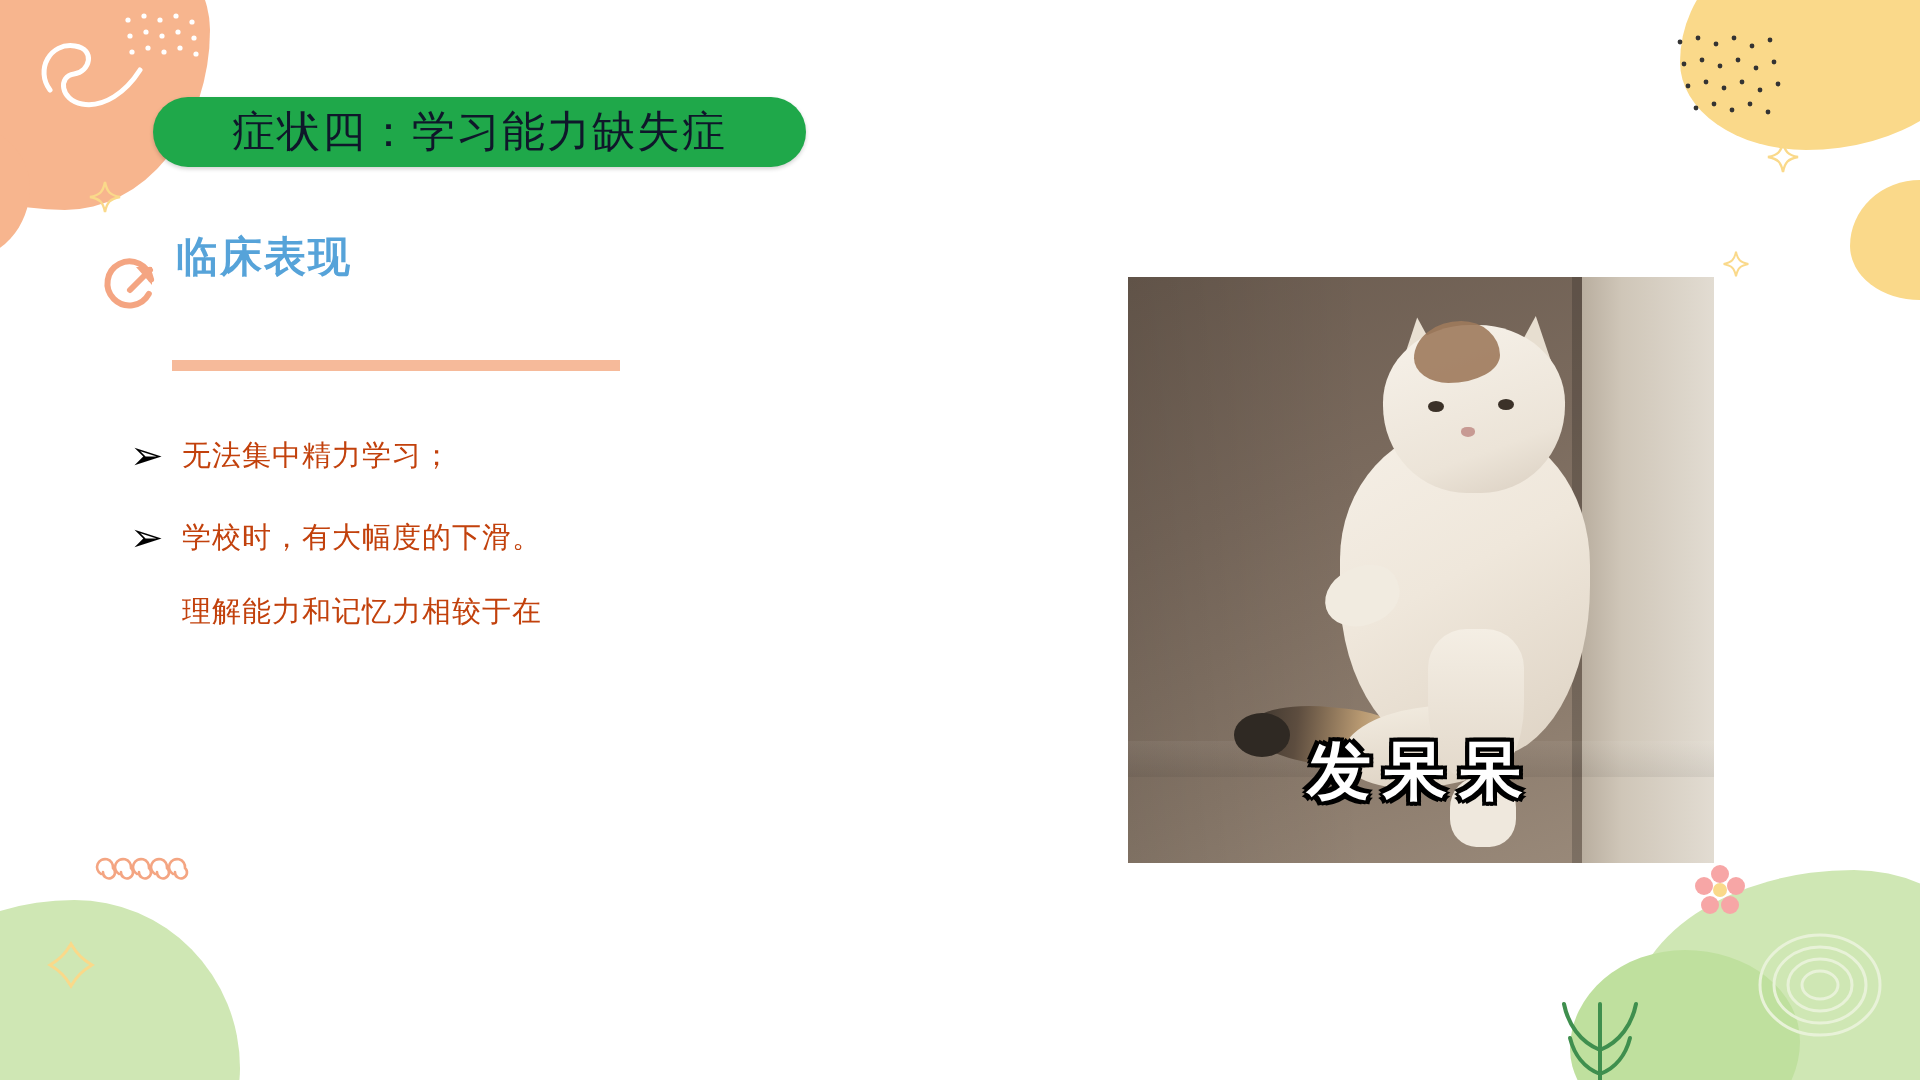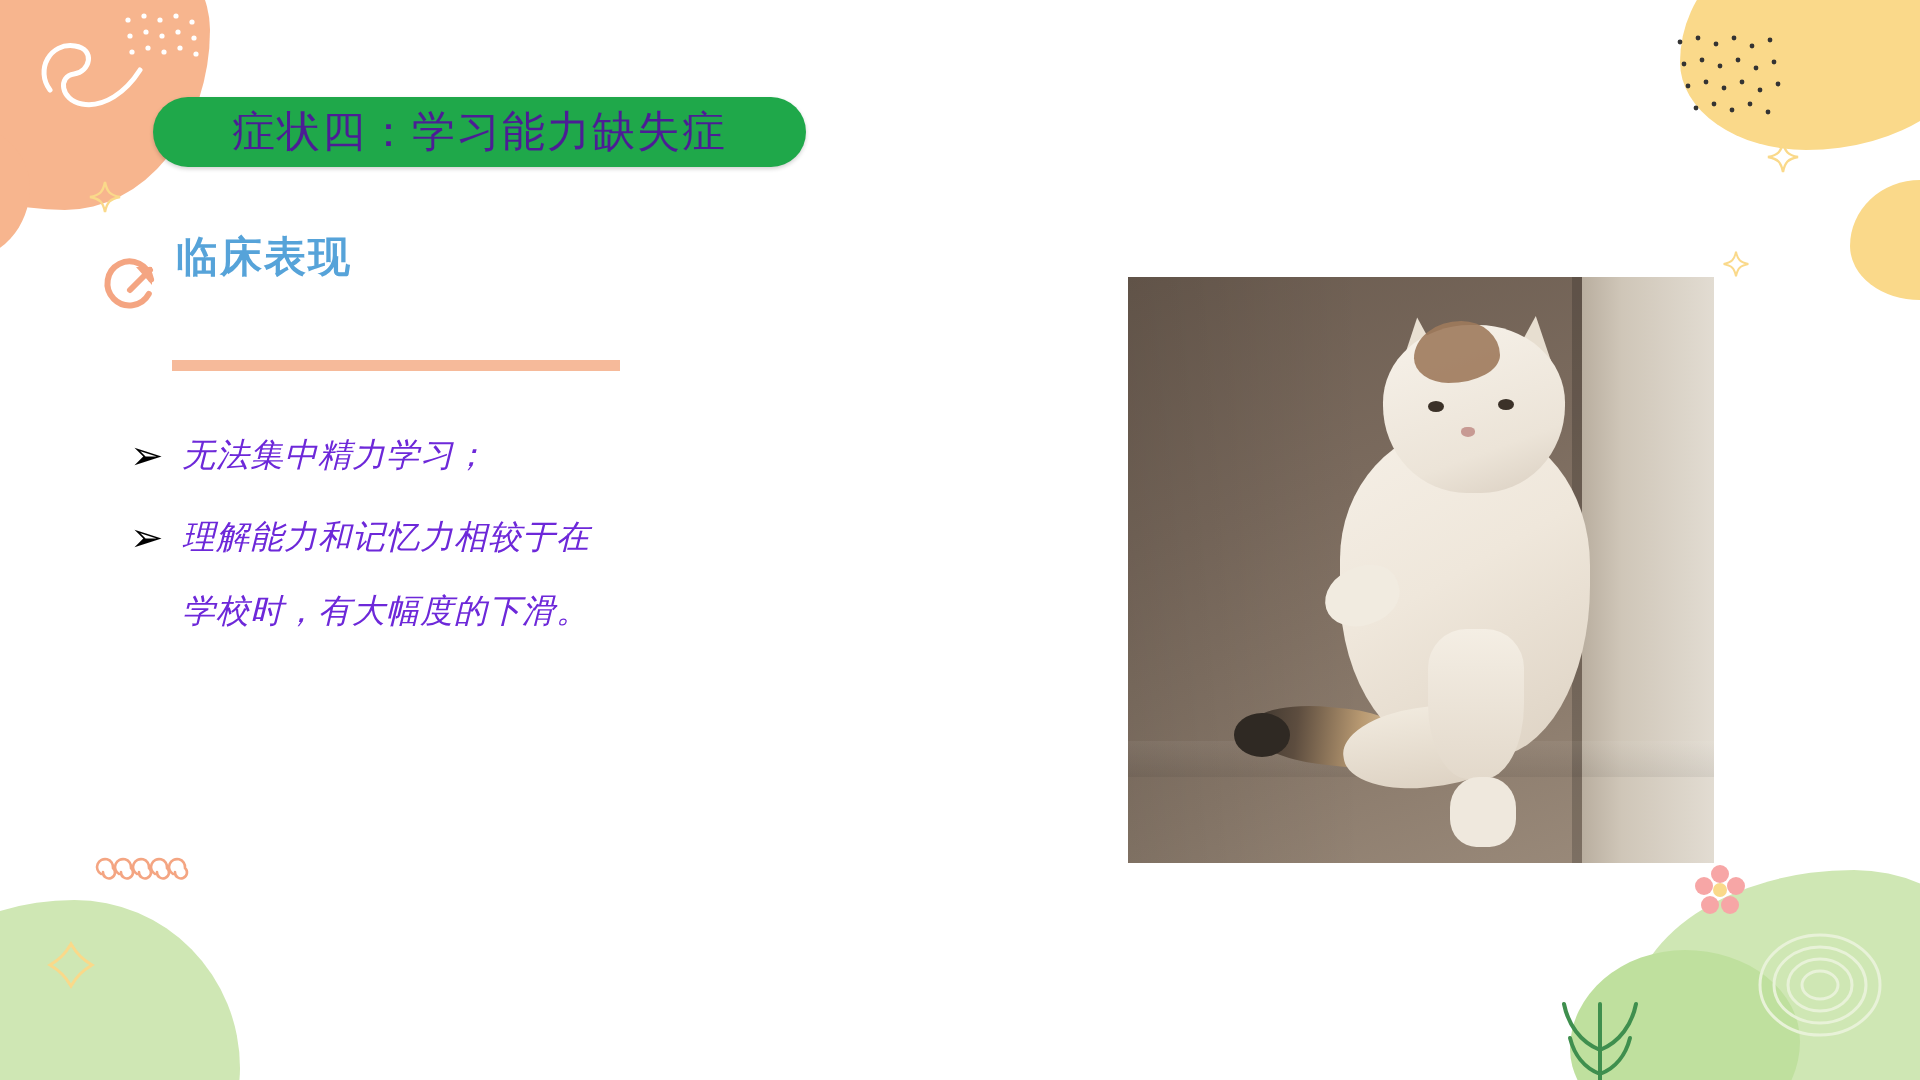--- a/index.html
+++ b/index.html
@@ -87,21 +87,21 @@
     left: 153px; top: 97px;
     width: 653px; height: 70px;
     background: #1FA84A;
     border-radius: 36px;
     box-shadow: 0 2px 4px rgba(0,0,0,0.18);
     display: flex;
     align-items: center;
     justify-content: center;
   }
   .title-text {
-    color: #4c1d95;
+    color: #0f172a;
     font-size: 43px;
     letter-spacing: 2px;
     font-family: "Liberation Serif", "DejaVu Serif", serif;
     white-space: nowrap;
   }
 
   
   .section-head {
     position: absolute;
     left: 100px; top: 235px;
@@ -138,26 +138,25 @@
   }
   .bullet-mark {
     width: 52px;
     flex: 0 0 52px;
     color: #000000;
     font-size: 40px;
     line-height: 74px;
     font-family: "DejaVu Sans", sans-serif;
   }
   .bullet-text {
-    color: #6d28d9;
-    font-size: 33px;
+    color: #c2410c;
+    font-size: 29px;
     line-height: 74px;
     letter-spacing: 1px;
     font-family: "Liberation Serif", "DejaVu Serif", serif;
-    font-style: italic;
   }
 
   
   .photo {
     position: absolute;
     left: 1128px; top: 277px;
     width: 586px; height: 586px;
     overflow: hidden;
     background: #6d6056;
   }
@@ -446,22 +445,22 @@
   <div class="bullets">
 
     <div class="bullet-row">
       <span class="bullet-mark">➢</span>
       <span class="bullet-text">无法集中精力学习；</span>
     </div>
 
     <div class="bullet-row">
       <span class="bullet-mark">➢</span>
       <span>
+        <span class="bullet-text" style="display:block;">学校时，有大幅度的下滑。</span>
         <span class="bullet-text" style="display:block;">理解能力和记忆力相较于在</span>
-        <span class="bullet-text" style="display:block;">学校时，有大幅度的下滑。</span>
       </span>
     </div>
 
   </div>
 
   <div class="photo">
     <div class="photo-bg"></div>
     <div class="wall"></div>
     <div class="wall-edge"></div>
     <div class="floor-line"></div>
@@ -474,15 +473,16 @@
     <div class="paw-r"></div>
     <div class="foot"></div>
     <div class="cat-ear-l"></div>
     <div class="cat-ear-r"></div>
     <div class="cat-head"></div>
     <div class="cat-patch"></div>
     <div class="eye eye-l"></div>
     <div class="eye eye-r"></div>
     <div class="nose"></div>
 
+    <div class="photo-caption">发呆呆</div>
   </div>
 
 </div>
 
 </body></html>

